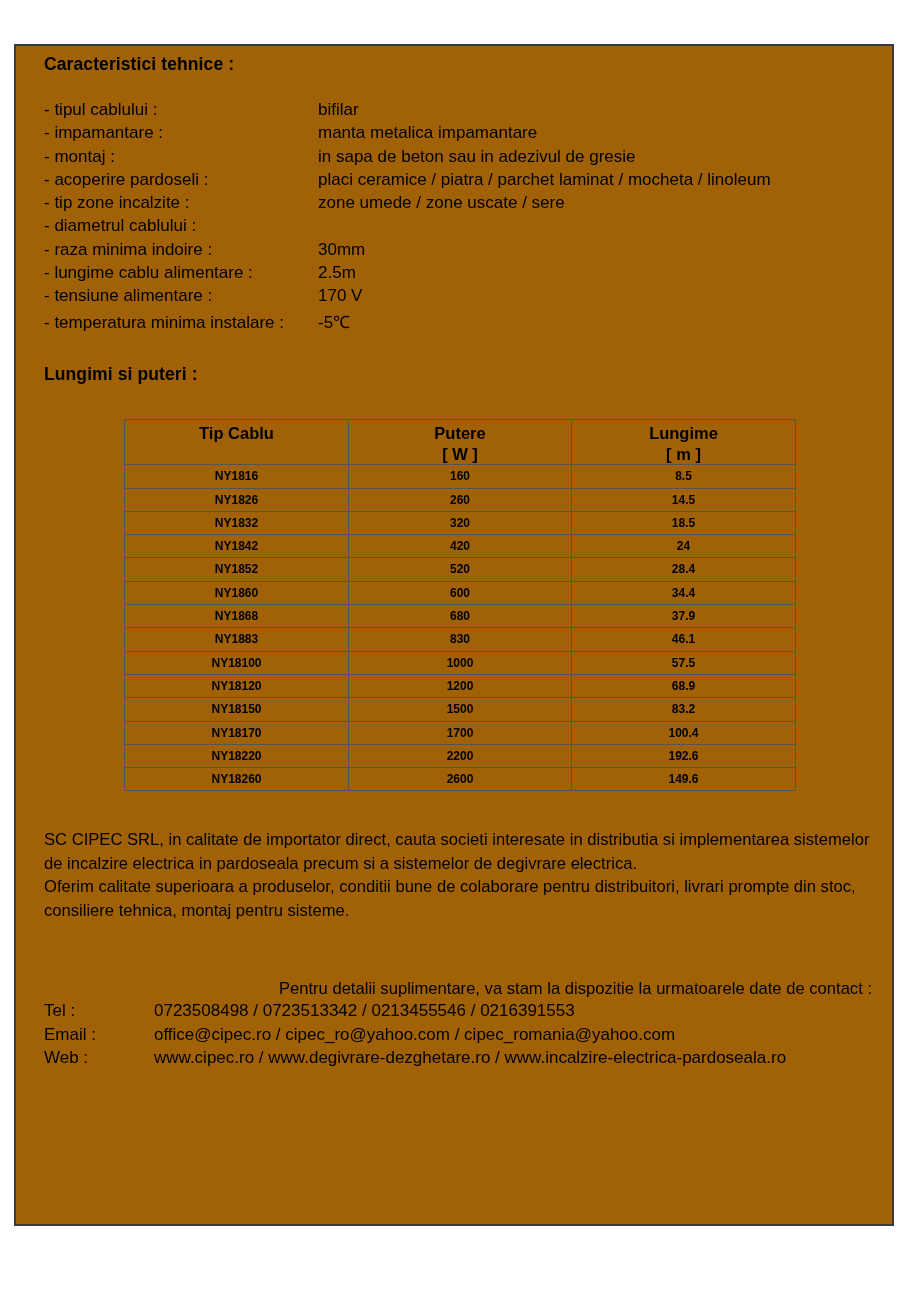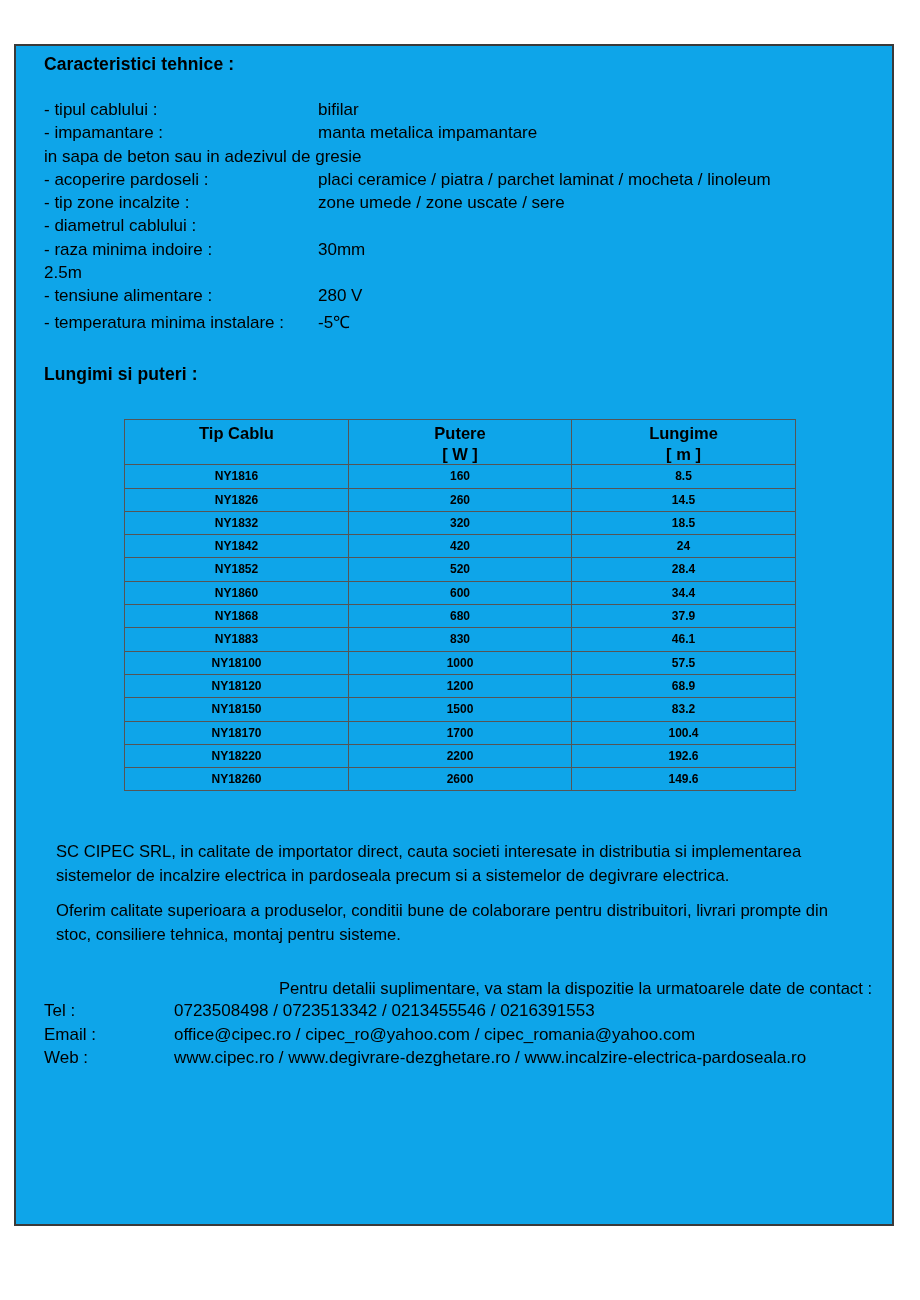--- a/index.html
+++ b/index.html
@@ -19,21 +19,21 @@
   }
 
   
   #page-frame {
     position: absolute;
     left: 14px;
     top: 44px;
     width: 880px;
     height: 1182px;
     border: 2px solid #3a3a3a;
-    background: #0ea5e9;
+    background: #a16207;
   }
 
   #page-inner {
     position: absolute;
     left: 0;
     top: 0;
     width: 100%;
     height: 100%;
     padding: 0;
   }
@@ -114,21 +114,21 @@
   
   #body-copy {
     position: absolute;
     left: 28px;
     top: 782px;
     width: 828px;
     font-size: 16.6px;
     line-height: 23.5px;
   }
   #body-copy p {
-    margin: 12px;
+    margin: 0;
   }
   #body-copy p.gap-before {
     margin-top: 0;
   }
   #para-contact-intro {
     position: absolute;
     left: 28px;
     top: 914px;
     width: 828px;
     font-size: 16.6px;
@@ -142,21 +142,20 @@
     left: 28px;
     top: 955px;
     width: 830px;
   }
   .contact-row {
     display: flex;
     align-items: baseline;
     height: 23.5px;
     font-size: 17px;
     white-space: nowrap;
-    gap: 20px;
   }
   .contact-label {
     width: 110px;
     flex: 0 0 110px;
   }
   .contact-value {
     flex: 1 1 auto;
   }
 </style>
 </head>
@@ -170,43 +169,45 @@
     <div id="spec-list">
         <div class="spec-row">
           <span class="spec-label">- tipul cablului :</span>
           <span class="spec-value">bifilar</span>
         </div>
         <div class="spec-row">
           <span class="spec-label">- impamantare :</span>
           <span class="spec-value">manta metalica impamantare</span>
         </div>
         <div class="spec-row">
+          <span class="spec-label">- montaj :</span>
           <span class="spec-value">in sapa de beton sau in adezivul de gresie</span>
         </div>
         <div class="spec-row">
           <span class="spec-label">- acoperire pardoseli :</span>
           <span class="spec-value">placi ceramice / piatra / parchet laminat / mocheta / linoleum</span>
         </div>
         <div class="spec-row">
           <span class="spec-label">- tip zone incalzite :</span>
           <span class="spec-value">zone umede / zone uscate / sere</span>
         </div>
         <div class="spec-row">
           <span class="spec-label">- diametrul cablului :</span>
         </div>
         <div class="spec-row">
           <span class="spec-label">- raza minima indoire :</span>
           <span class="spec-value">30mm</span>
         </div>
         <div class="spec-row">
+          <span class="spec-label">- lungime cablu alimentare :</span>
           <span class="spec-value">2.5m</span>
         </div>
         <div class="spec-row">
           <span class="spec-label">- tensiune alimentare :</span>
-          <span class="spec-value">280 V</span>
+          <span class="spec-value">170 V</span>
         </div>
         <div class="spec-row">
           <span class="spec-label">- temperatura minima instalare :</span>
           <span class="spec-value">-5℃</span>
         </div>
       </div>
 
     <div class="section-title" id="title-lungimi">Lungimi si puteri :</div>
 
     <div id="cable-table-wrap">

